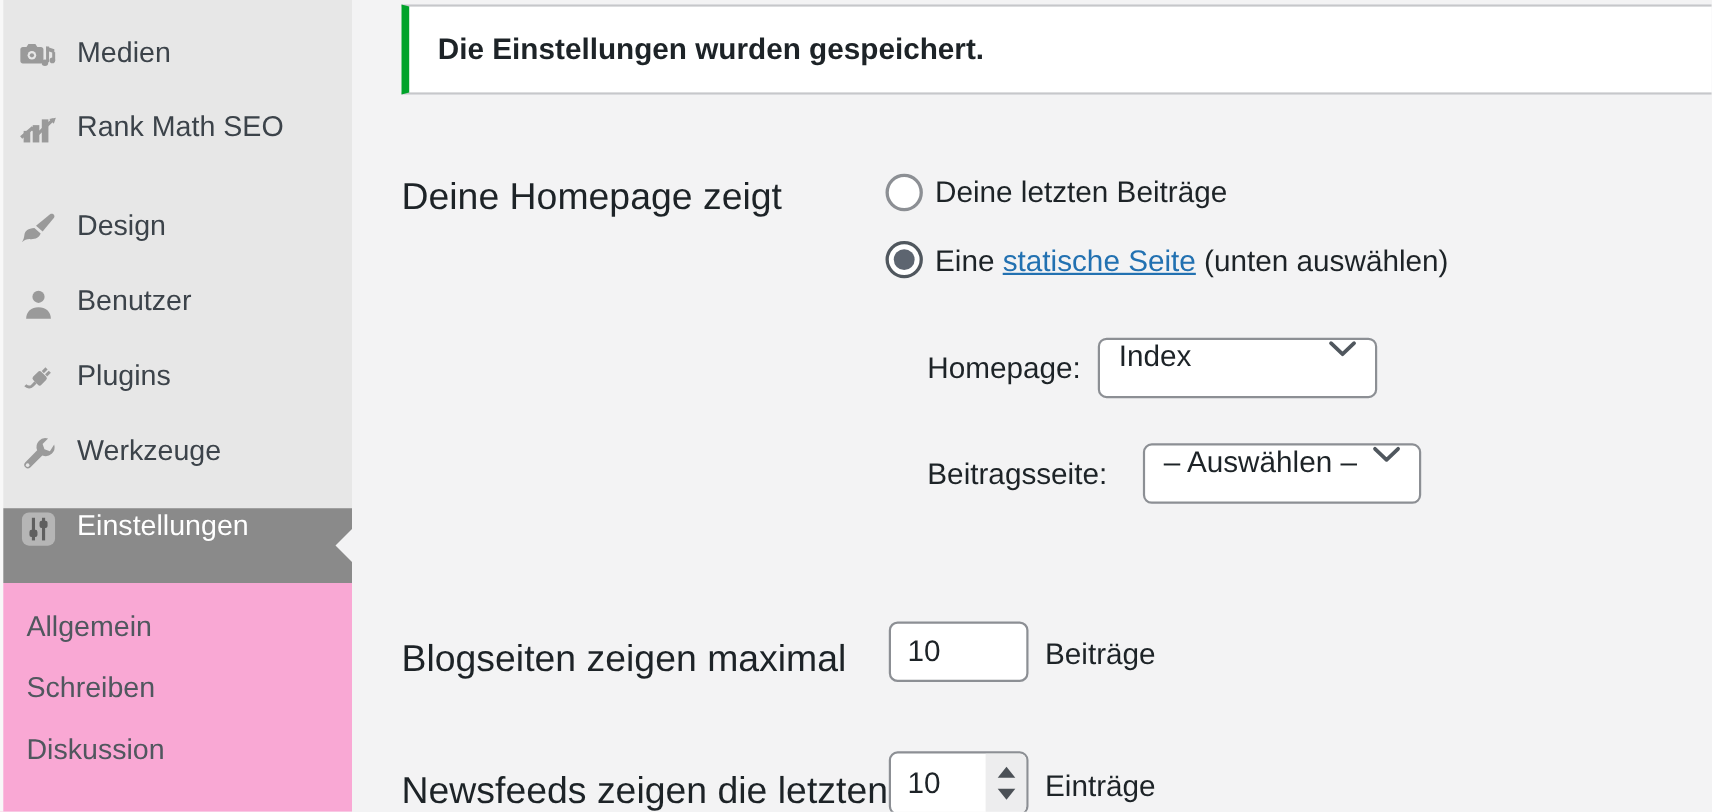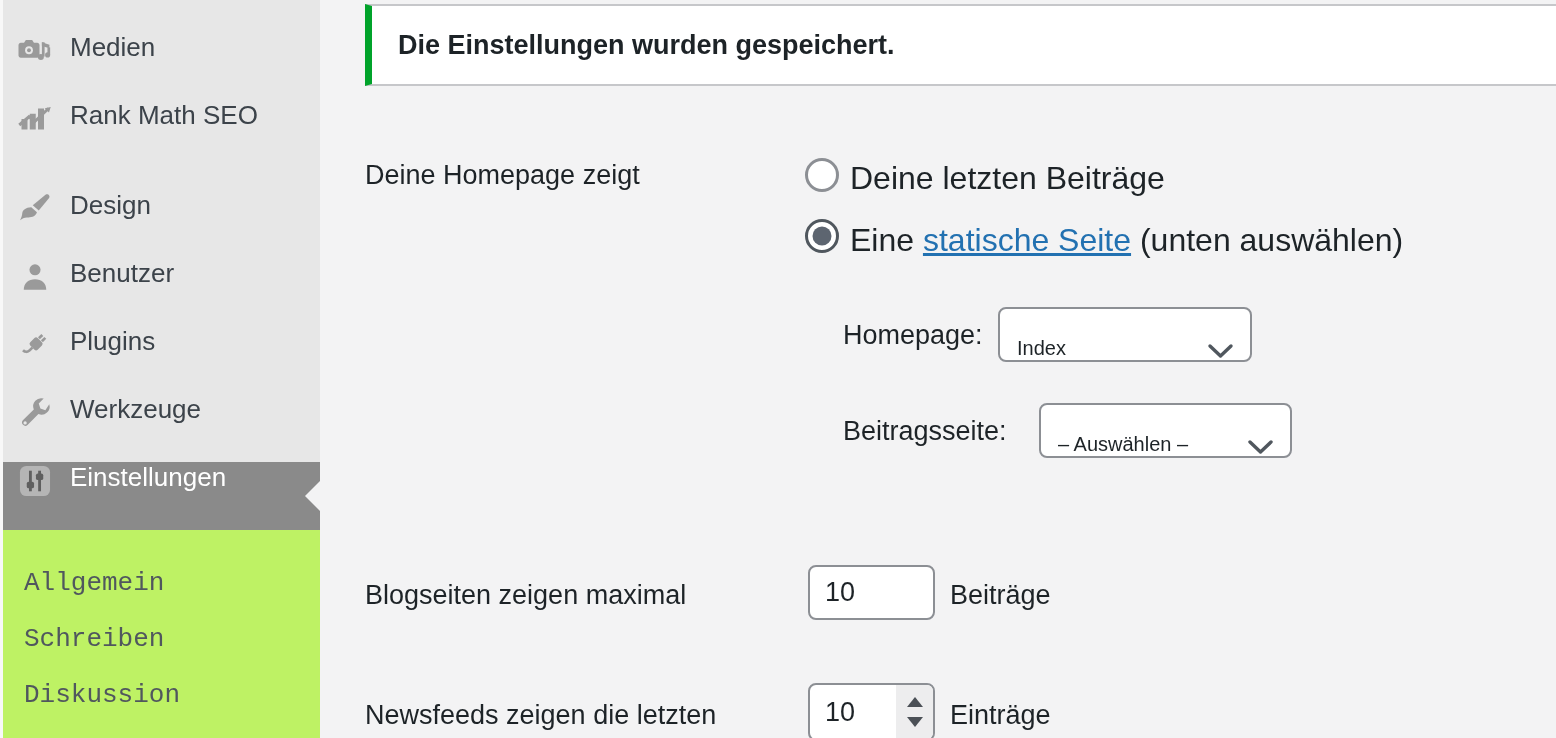--- a/index.html
+++ b/index.html
@@ -31,61 +31,61 @@
   .menu-item .mi-icon { width: 38px; height: 38px; flex: 0 0 38px; display: flex; align-items: center; justify-content: center; }
   .menu-sep { height: 22px; }
   .menu-item.active {
     background: #8a8a8a; color: #ffffff; height: 68px; position: relative;
   }
   .menu-item.active::after {
     content: ""; position: absolute; right: 0; top: 50%; transform: translateY(-50%);
     border-top: 15px solid transparent; border-bottom: 15px solid transparent;
     border-right: 15px solid #f3f3f4;
   }
-  .submenu { background: #bef264; flex: 1; padding-top: 25px; font-family: Liberation Mono, monospace; }
+  .submenu { background: #f9a8d4; flex: 1; padding-top: 11px; }
   .submenu-item {
     height: 56px; display: flex; align-items: center;
     padding-left: 24px; font-size: 26px; color: #50575e; cursor: pointer;
   }
   .submenu-item.current { font-weight: bold; color: #1d2327; }
 
   
   .main { position: absolute; left: 320px; top: 0; right: 0; bottom: 0; background: #f3f3f4; }
 
   .notice {
     position: absolute; left: 45px; right: -14px; top: 4px; height: 82px;
     background: #ffffff;
     border: 2px solid #c6c7ca;
     border-left: 7px solid #00a32a;
     display: flex; align-items: center;
     padding-left: 26px;
     font-size: 27px; font-weight: bold; color: #1d2327;
   }
 
-  .flabel { position: absolute; left: 45px; font-size: 27px; color: #1d2327; }
+  .flabel { position: absolute; left: 45px; font-size: 34px; color: #1d2327; }
   .ftext  { position: absolute; font-size: 27px; color: #1d2327; }
 
   .radio {
     position: absolute; left: 485px; width: 34px; height: 34px;
     border-radius: 50%; background: #fff; border: 3px solid #8c8f94; cursor: pointer;
   }
   .radio.checked { border-color: #50575e; }
   .radio.checked::after {
     content: ""; position: absolute; left: 50%; top: 50%;
     width: 19px; height: 19px; border-radius: 50%;
     transform: translate(-50%, -50%); background: #5d6570;
   }
-  .radio-label { position: absolute; left: 530px; font-size: 32px; color: #1d2327; }
+  .radio-label { position: absolute; left: 530px; font-size: 27px; color: #1d2327; }
   .radio-label a { color: #2271b1; text-decoration: underline; cursor: pointer; }
 
   .selectbox {
     position: absolute; height: 55px; background: #fff;
     border: 2px solid #8c8f94; border-radius: 8px;
-    display: flex; align-items: flex-end; justify-content: space-between;
-    padding: 0 16px 0 17px; font-size: 20px; color: #1d2327; cursor: pointer;
+    display: flex; align-items: flex-start; justify-content: space-between;
+    padding: 0 16px 0 17px; font-size: 27px; color: #1d2327; cursor: pointer;
   }
   .selectbox .chev { flex: 0 0 auto; margin-left: 12px; }
 
   .textinput {
     position: absolute; width: 127px; height: 55px; background: #fff;
     border: 2px solid #8c8f94; border-radius: 8px;
     font-size: 27px; color: #1d2327; padding: 0 0 0 15px;
     font-family: "Liberation Sans", sans-serif; outline: none;
   }
   .numwrap {

